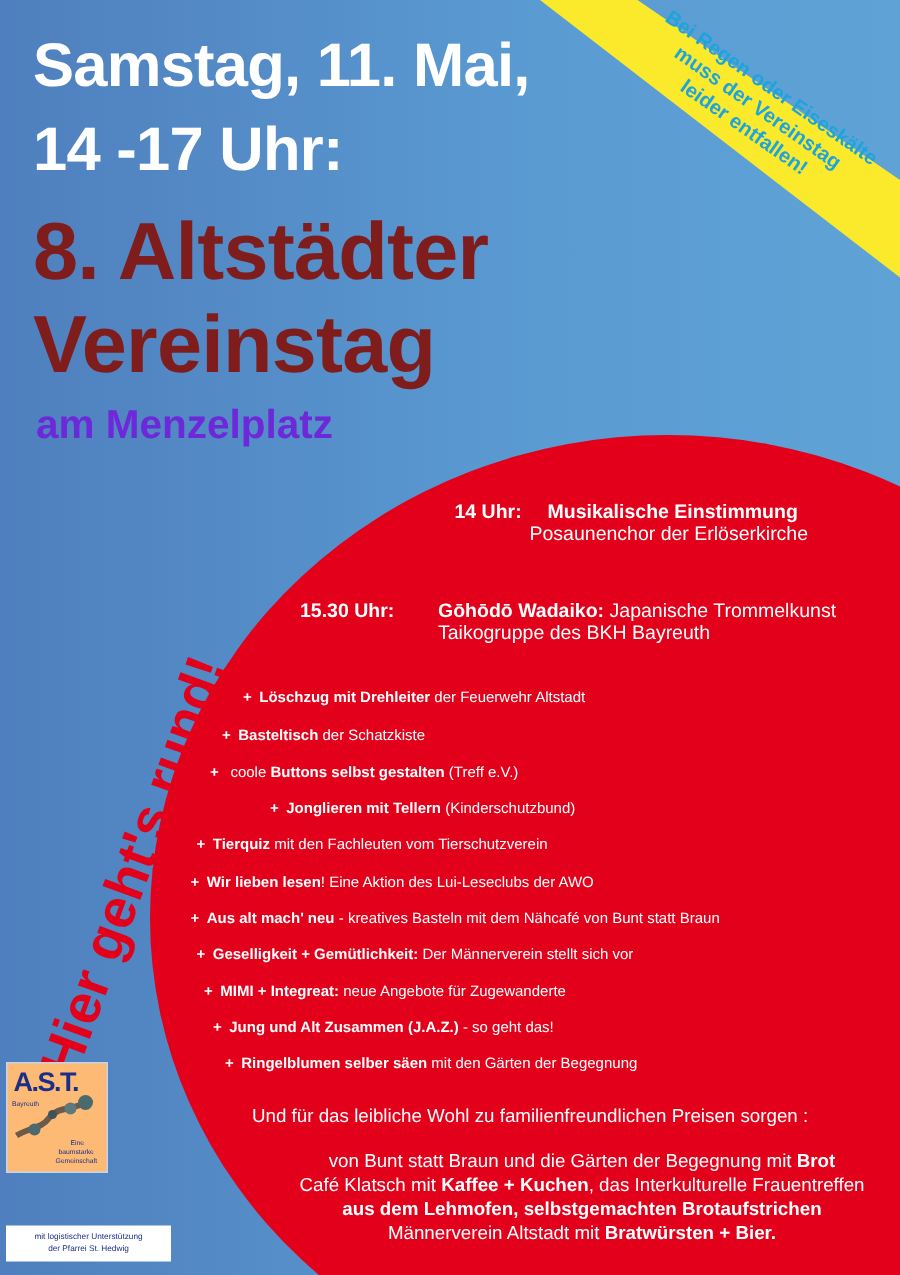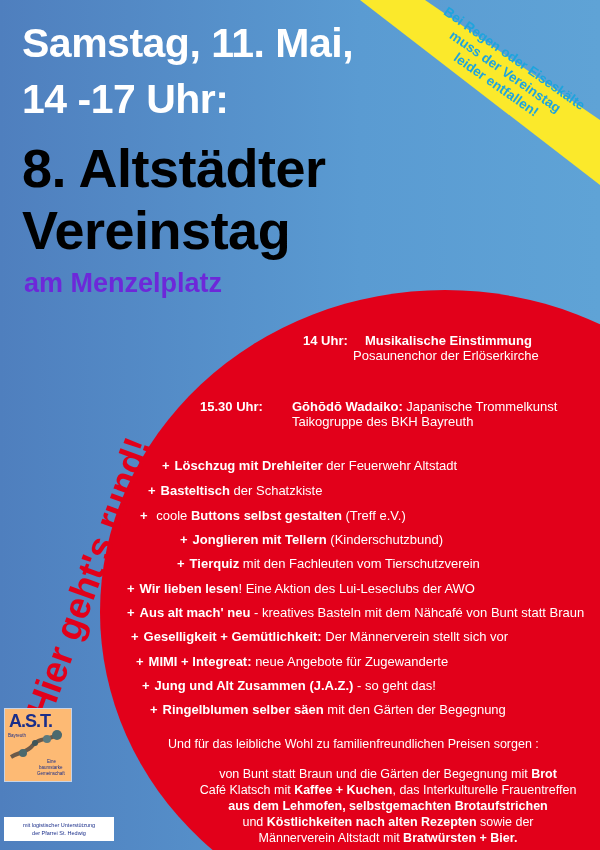--- a/index.html
+++ b/index.html
@@ -8,41 +8,41 @@
       font-family: "Liberation Sans", "DejaVu Sans", sans-serif;
       background: linear-gradient(90deg, #4f7fbe 0%, #5a9bd2 60%, #5fa3d6 100%);
     }
     .abs { position: absolute; }
     #bg-svg { position: absolute; left: 0; top: 0; width: 600px; height: 850px; }
     .hdr-white {
       color: #ffffff; font-weight: bold; font-size: 41px; line-height: 50px;
       left: 22px; letter-spacing: -0.5px;
     }
     .hdr-red {
-      color: #000000; font-weight: bold; font-size: 54px; line-height: 56px;
+      color: #7f1d1d; font-weight: bold; font-size: 54px; line-height: 56px;
       left: 22px; letter-spacing: -0.5px;
     }
     .sub-red {
       color: #6d28d9; font-weight: bold; font-size: 27px; left: 24px; top: 268px;
     }
     .banner-text {
       position: absolute; left: 395px; top: 48px; width: 220px;
       transform: rotate(35deg); transform-origin: center;
       color: #1ea4dd; font-weight: bold; font-size: 13.5px; line-height: 16px;
       text-align: center;
     }
     .slogan {
       position: absolute; left: -70px; top: 540px; width: 330px;
       transform: rotate(-70deg); transform-origin: center;
       color: #e2001a; font-weight: bold; font-size: 37px; white-space: nowrap;
     }
     .prog { color: #fff; font-size: 13px; line-height: 15px; }
     .prog b { font-weight: bold; }
     .item {
-      position: absolute; color: #fff; font-size: 13px; white-space: nowrap; line-height: 16px;
+      position: absolute; color: #fff; font-size: 10px; white-space: nowrap; line-height: 16px;
     }
     .item .plus { font-weight: bold; margin-right: 5px; }
     .item b { font-weight: bold; }
     .food {
       position: absolute; color: #fff; font-size: 12.5px; text-align: center; line-height: 16px;
       white-space: nowrap;
     }
     .food b { font-weight: bold; }
     .logo-box {
       position: absolute; left: 4px; top: 708px; width: 66px; height: 72px;
@@ -86,34 +86,33 @@
 </div>
 <div class="abs prog" style="left:200px; top:399px;">
   <b style="display:inline-block;width:92px;">15.30 Uhr:</b><b>Gōhōdō Wadaiko:</b> <span>Japanische Trommelkunst</span>
   <div style="margin-left:92px;">Taikogruppe des BKH Bayreuth</div>
 </div>
 
 <div class="item" style="left:162px; top:458px;"><span class="plus">+</span><b>Löschzug mit Drehleiter</b><span> der Feuerwehr Altstadt</span></div>
 <div class="item" style="left:148px; top:483px;text-align:right;"><span class="plus">+</span><b>Basteltisch</b><span> der Schatzkiste</span></div>
 <div class="item" style="left:140px; top:508px;"><span class="plus">+</span> <span>coole </span><b>Buttons selbst gestalten</b><span> (Treff e.V.)</span></div>
 <div class="item" style="left:136px; top:532px;margin-left:44px;"><span class="plus">+</span><b>Jonglieren mit Tellern</b><span> (Kinderschutzbund)</span></div>
-<div class="item" style="left:131px; top:556px;margin-left:46px;"><span class="plus">+</span><b>Tierquiz</b><span> mit den Fachleuten vom Tierschutzverein</span></div>
+<div class="item" style="left:131px; top:556px;"><span class="plus">+</span><b>Tierquiz</b><span> mit den Fachleuten vom Tierschutzverein</span></div>
 <div class="item" style="left:127px; top:581px;"><span class="plus">+</span><b>Wir lieben lesen</b><span>! Eine Aktion des Lui-Leseclubs der AWO</span></div>
 <div class="item" style="left:127px; top:605px;"><span class="plus">+</span><b>Aus alt mach' neu</b><span> - kreatives Basteln mit dem Nähcafé von Bunt statt Braun</span></div>
 <div class="item" style="left:131px; top:629px;"><span class="plus">+</span><b>Geselligkeit + Gemütlichkeit:</b><span> Der Männerverein stellt sich vor</span></div>
 <div class="item" style="left:136px; top:654px;"><span class="plus">+</span><b>MIMI + Integreat:</b><span>  neue Angebote für Zugewanderte</span></div>
 <div class="item" style="left:142px; top:678px;"><span class="plus">+</span><b>Jung und Alt Zusammen (J.A.Z.)</b><span> - so geht das!</span></div>
 <div class="item" style="left:150px; top:702px;"><span class="plus">+</span><b>Ringelblumen selber säen</b><span> mit den Gärten der Begegnung</span></div>
 
 <div class="food" style="left:168px; top:736px; width:420px; text-align:left;">Und für das leibliche Wohl zu familienfreundlichen Preisen sorgen :</div>
 <div class="food" style="left:178px; top:766px; width:420px;">
   <div><span>von  Bunt statt Braun und die Gärten der Begegnung mit  </span><b>Brot</b></div>
   <div><span>Café Klatsch mit </span><b>Kaffee + Kuchen</b><span>, das Interkulturelle Frauentreffen</span></div>
   <div><b>aus dem Lehmofen, selbstgemachten Brotaufstrichen</b></div>
-  <div><span>und </span><b>Köstlichkeiten nach alten Rezepten</b><span> sowie der</span></div>
   <div><span>Männerverein Altstadt mit </span><b>Bratwürsten + Bier.</b></div>
 </div>
 
 <div class="logo-box">
   <div class="logo-title">A.S.T.</div>
   <div class="logo-sub" style="left:3px; top:24px;">Bayreuth</div>
   <svg class="abs" style="left:4px; top:20px;" width="60" height="32">
     <path d="M2 28 C12 22, 18 24, 24 16 C30 8, 40 12, 52 4" stroke="#6b5a4a" stroke-width="4" fill="none"></path>
     <circle cx="48" cy="6" r="5" fill="#4b6a6e"></circle>
     <circle cx="38" cy="10" r="4" fill="#5b7a7e"></circle>

